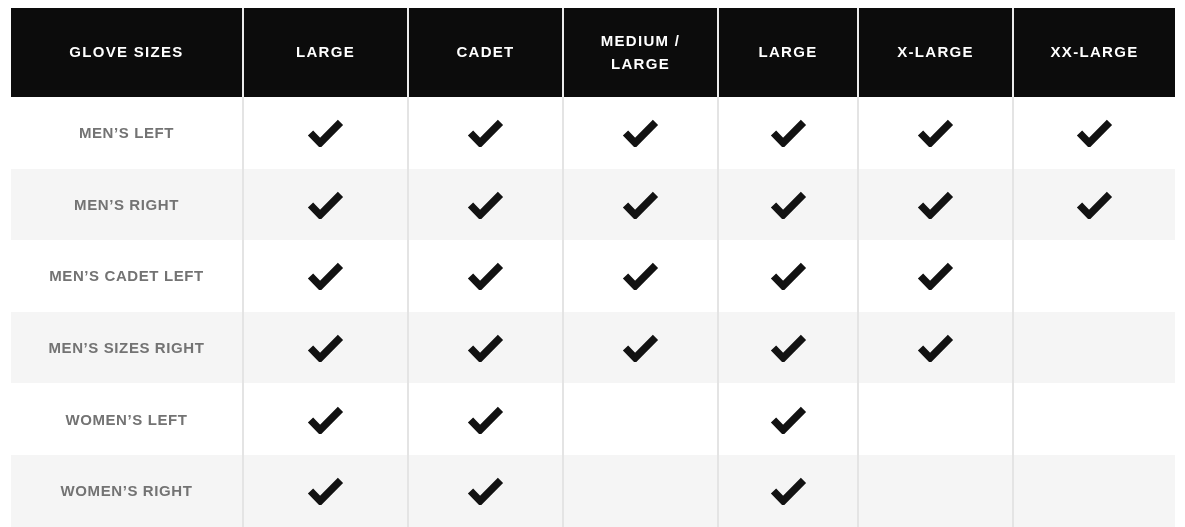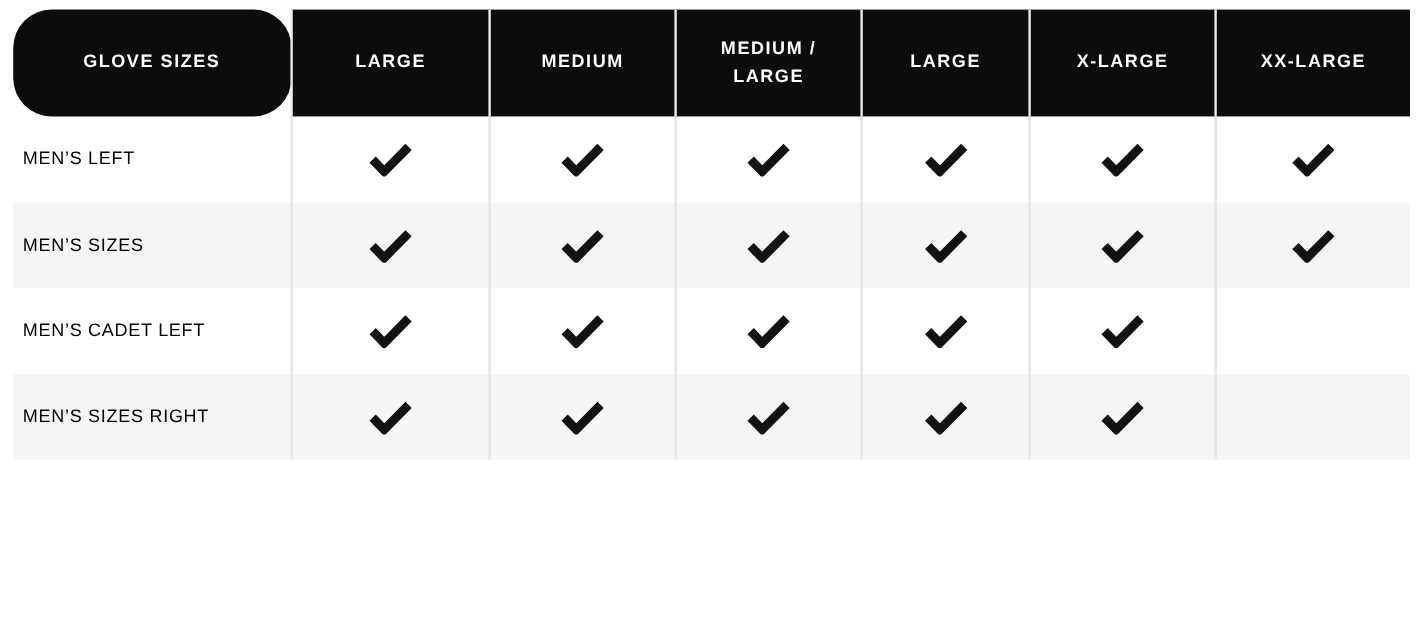--- a/index.html
+++ b/index.html
@@ -32,35 +32,35 @@
     color: #ffffff;
     height: 89px;
     font-weight: bold;
     font-size: 15px;
     letter-spacing: 1.3px;
     text-align: center;
     vertical-align: middle;
     border-left: 2px solid #ececec;
     padding: 0 10px;
   }
-  thead th:first-child { border-left: none; border-radius: 32px; }
+  thead th:first-child { border-left: none; }
   .hd-txt {
     white-space: pre-line;
     line-height: 1.5;
   }
 
   tbody tr { height: 71.6px; }
   tbody tr.alt { background: #f5f5f5; }
 
   tbody th.row-label {
-    font-weight: normal;
+    font-weight: bold;
     font-size: 15px;
     letter-spacing: 0.6px;
-    color: #000000;
-    text-align: left;
+    color: #737373;
+    text-align: center;
     vertical-align: middle;
     padding: 0 8px;
   }
   tbody td.check-cell {
     text-align: center;
     vertical-align: middle;
     border-left: 2px solid #e4e4e4;
   }
   svg.check {
     display: inline-block;
@@ -78,21 +78,21 @@
         <col class="c2">
         <col class="c3">
         <col class="c4">
         <col class="c5">
         <col class="c6">
     </colgroup>
     <thead>
       <tr>
         <th><span class="hd-txt">GLOVE SIZES</span></th>
         <th><span class="hd-txt">LARGE</span></th>
-        <th><span class="hd-txt">MEDIUM</span></th>
+        <th><span class="hd-txt">CADET</span></th>
         <th><span class="hd-txt">MEDIUM /
 LARGE</span></th>
         <th><span class="hd-txt">LARGE</span></th>
         <th><span class="hd-txt">X-LARGE</span></th>
         <th><span class="hd-txt">XX-LARGE</span></th>
       </tr>
     </thead>
     <tbody>
       <tr>
         <th class="row-label">MEN’S LEFT</th>
@@ -109,21 +109,21 @@
               <polyline points="3.5,15.5 13.5,25.8 34.5,4.5" fill="none" stroke="#121212" stroke-width="7.6" stroke-linecap="butt" stroke-linejoin="miter"></polyline>
             </svg></td>
         <td class="check-cell"><svg class="check" viewBox="0 0 38 30" width="37" height="29" aria-hidden="true">
               <polyline points="3.5,15.5 13.5,25.8 34.5,4.5" fill="none" stroke="#121212" stroke-width="7.6" stroke-linecap="butt" stroke-linejoin="miter"></polyline>
             </svg></td>
         <td class="check-cell"><svg class="check" viewBox="0 0 38 30" width="37" height="29" aria-hidden="true">
               <polyline points="3.5,15.5 13.5,25.8 34.5,4.5" fill="none" stroke="#121212" stroke-width="7.6" stroke-linecap="butt" stroke-linejoin="miter"></polyline>
             </svg></td>
       </tr>
       <tr class="alt">
-        <th class="row-label">MEN’S SIZES</th>
+        <th class="row-label">MEN’S RIGHT</th>
         <td class="check-cell"><svg class="check" viewBox="0 0 38 30" width="37" height="29" aria-hidden="true">
               <polyline points="3.5,15.5 13.5,25.8 34.5,4.5" fill="none" stroke="#121212" stroke-width="7.6" stroke-linecap="butt" stroke-linejoin="miter"></polyline>
             </svg></td>
         <td class="check-cell"><svg class="check" viewBox="0 0 38 30" width="37" height="29" aria-hidden="true">
               <polyline points="3.5,15.5 13.5,25.8 34.5,4.5" fill="none" stroke="#121212" stroke-width="7.6" stroke-linecap="butt" stroke-linejoin="miter"></polyline>
             </svg></td>
         <td class="check-cell"><svg class="check" viewBox="0 0 38 30" width="37" height="29" aria-hidden="true">
               <polyline points="3.5,15.5 13.5,25.8 34.5,4.5" fill="none" stroke="#121212" stroke-width="7.6" stroke-linecap="butt" stroke-linejoin="miter"></polyline>
             </svg></td>
         <td class="check-cell"><svg class="check" viewBox="0 0 38 30" width="37" height="29" aria-hidden="true">
@@ -165,17 +165,47 @@
             </svg></td>
         <td class="check-cell"><svg class="check" viewBox="0 0 38 30" width="37" height="29" aria-hidden="true">
               <polyline points="3.5,15.5 13.5,25.8 34.5,4.5" fill="none" stroke="#121212" stroke-width="7.6" stroke-linecap="butt" stroke-linejoin="miter"></polyline>
             </svg></td>
         <td class="check-cell"><svg class="check" viewBox="0 0 38 30" width="37" height="29" aria-hidden="true">
               <polyline points="3.5,15.5 13.5,25.8 34.5,4.5" fill="none" stroke="#121212" stroke-width="7.6" stroke-linecap="butt" stroke-linejoin="miter"></polyline>
             </svg></td>
         <td class="check-cell"><svg class="check" viewBox="0 0 38 30" width="37" height="29" aria-hidden="true">
               <polyline points="3.5,15.5 13.5,25.8 34.5,4.5" fill="none" stroke="#121212" stroke-width="7.6" stroke-linecap="butt" stroke-linejoin="miter"></polyline>
             </svg></td>
+        <td class="check-cell"></td>
+      </tr>
+      <tr>
+        <th class="row-label">WOMEN’S LEFT</th>
+        <td class="check-cell"><svg class="check" viewBox="0 0 38 30" width="37" height="29" aria-hidden="true">
+              <polyline points="3.5,15.5 13.5,25.8 34.5,4.5" fill="none" stroke="#121212" stroke-width="7.6" stroke-linecap="butt" stroke-linejoin="miter"></polyline>
+            </svg></td>
+        <td class="check-cell"><svg class="check" viewBox="0 0 38 30" width="37" height="29" aria-hidden="true">
+              <polyline points="3.5,15.5 13.5,25.8 34.5,4.5" fill="none" stroke="#121212" stroke-width="7.6" stroke-linecap="butt" stroke-linejoin="miter"></polyline>
+            </svg></td>
+        <td class="check-cell"></td>
+        <td class="check-cell"><svg class="check" viewBox="0 0 38 30" width="37" height="29" aria-hidden="true">
+              <polyline points="3.5,15.5 13.5,25.8 34.5,4.5" fill="none" stroke="#121212" stroke-width="7.6" stroke-linecap="butt" stroke-linejoin="miter"></polyline>
+            </svg></td>
+        <td class="check-cell"></td>
+        <td class="check-cell"></td>
+      </tr>
+      <tr class="alt">
+        <th class="row-label">WOMEN’S RIGHT</th>
+        <td class="check-cell"><svg class="check" viewBox="0 0 38 30" width="37" height="29" aria-hidden="true">
+              <polyline points="3.5,15.5 13.5,25.8 34.5,4.5" fill="none" stroke="#121212" stroke-width="7.6" stroke-linecap="butt" stroke-linejoin="miter"></polyline>
+            </svg></td>
+        <td class="check-cell"><svg class="check" viewBox="0 0 38 30" width="37" height="29" aria-hidden="true">
+              <polyline points="3.5,15.5 13.5,25.8 34.5,4.5" fill="none" stroke="#121212" stroke-width="7.6" stroke-linecap="butt" stroke-linejoin="miter"></polyline>
+            </svg></td>
+        <td class="check-cell"></td>
+        <td class="check-cell"><svg class="check" viewBox="0 0 38 30" width="37" height="29" aria-hidden="true">
+              <polyline points="3.5,15.5 13.5,25.8 34.5,4.5" fill="none" stroke="#121212" stroke-width="7.6" stroke-linecap="butt" stroke-linejoin="miter"></polyline>
+            </svg></td>
+        <td class="check-cell"></td>
         <td class="check-cell"></td>
       </tr>
     </tbody>
   </table>
 </div>
 
 </body></html>

